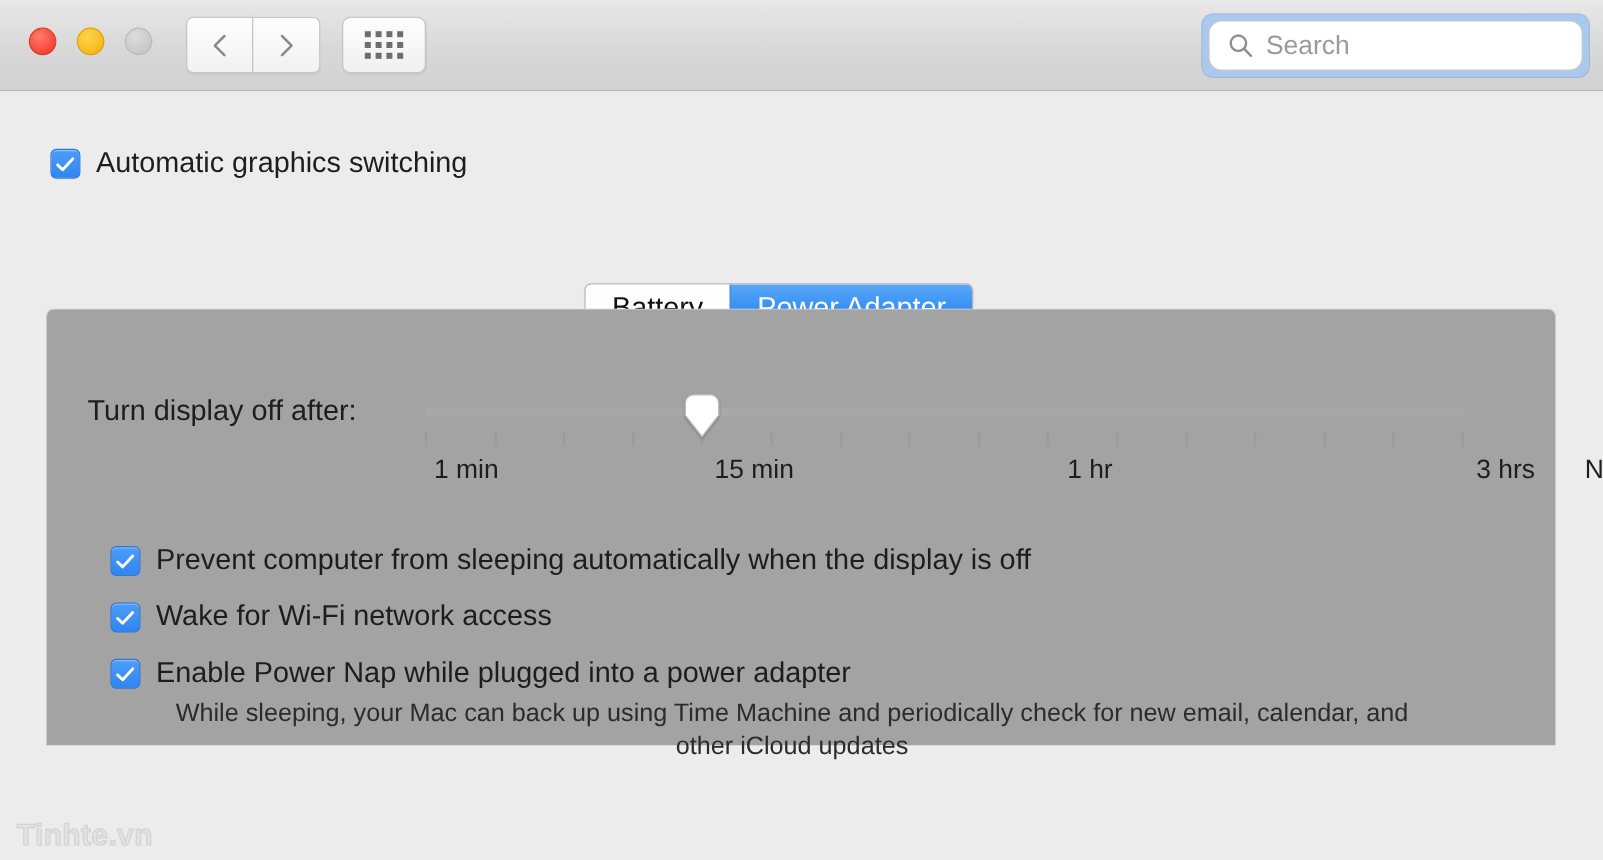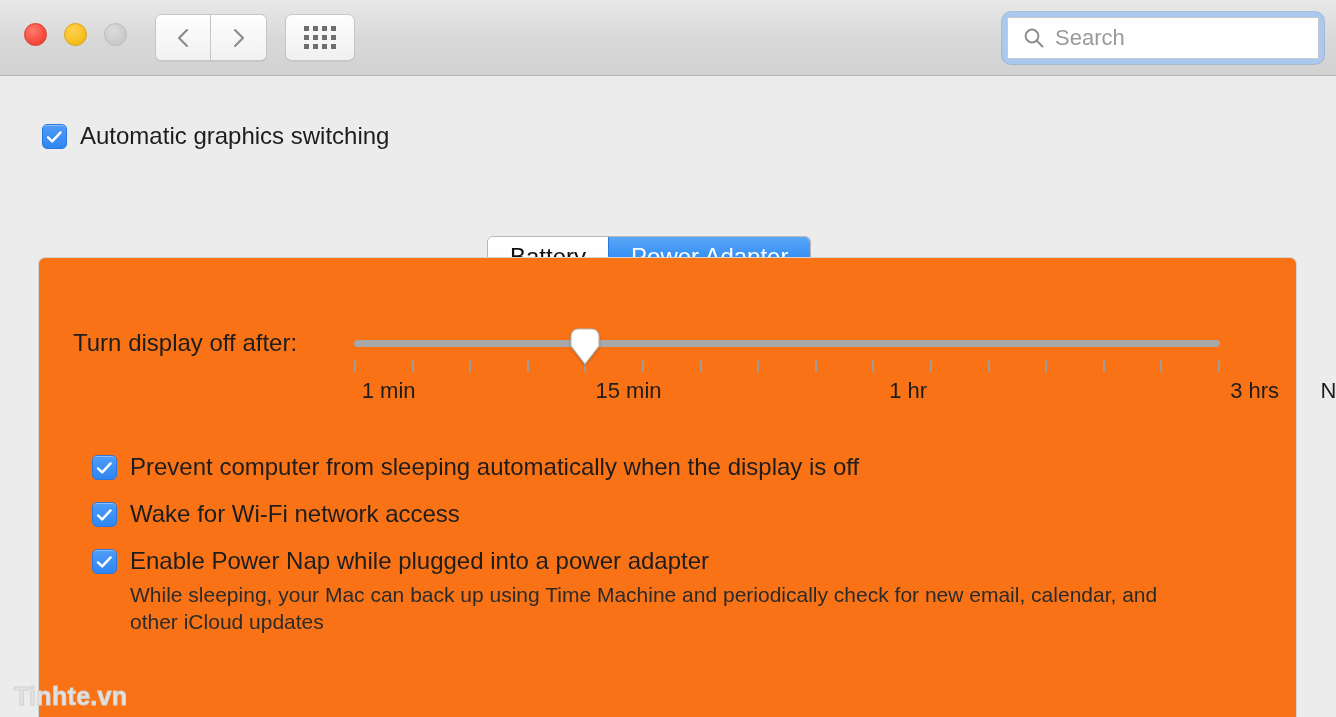--- a/index.html
+++ b/index.html
@@ -64,21 +64,21 @@
     position: absolute; right: 12px; top: 12px;
     width: 322px; height: 52px;
     border-radius: 9px;
     background: #a9c9ee;
     padding: 5px;
     box-shadow: 0 0 0 1px rgba(120,160,205,0.55);
   }
   .search-field {
     width: 100%; height: 100%;
     background: #ffffff;
-    border-radius: 0;
+    border-radius: 11px;
     display: flex; align-items: center;
     padding-left: 14px;
     border: 1px solid #c9c9c9;
   }
   .mag { flex: none; margin-right: 9px; }
   .search-text { font-size: 22px; color: #9a9a9a; }
 
   
   .content { position: relative; height: 641px; background: #ececec; }
 
@@ -123,25 +123,26 @@
   .seg .off-tab { background: linear-gradient(to bottom, #ffffff, #fbfbfb); color: #111111; }
   .seg .on-tab  {
     background: linear-gradient(to bottom, #5aa7f8, #1279ef);
     color: #ffffff;
     border-left: 1px solid #2a78dc;
   }
 
   
   .panel {
     position: absolute; left: 38px; top: 181px;
-    width: 1259px; height: 460px;
-    background: #f97316;
+    width: 1259px; height: 364px;
+    background: #a3a3a3;
     border: 1px solid #d4d4d4;
     border-bottom: none;
     border-radius: 7px 7px 0 0;
+    text-align: center;
   }
 
   .slider-label {
     position: absolute; left: 34px; top: 71px;
     font-size: 24px; color: #1d1d1d;
   }
 
   .slider-area { position: absolute; left: 315px; top: 60px; width: 866px; }
   .track {
     position: absolute; left: 0; top: 22px;

